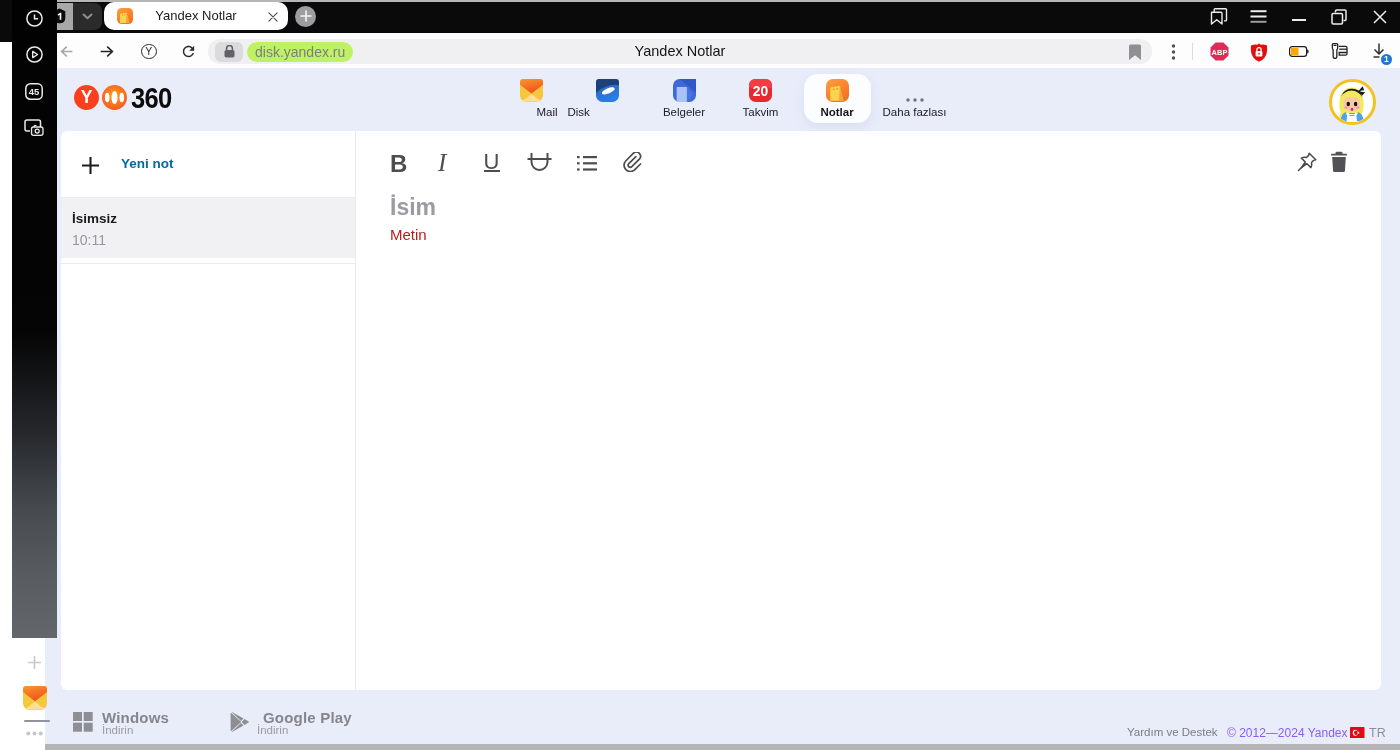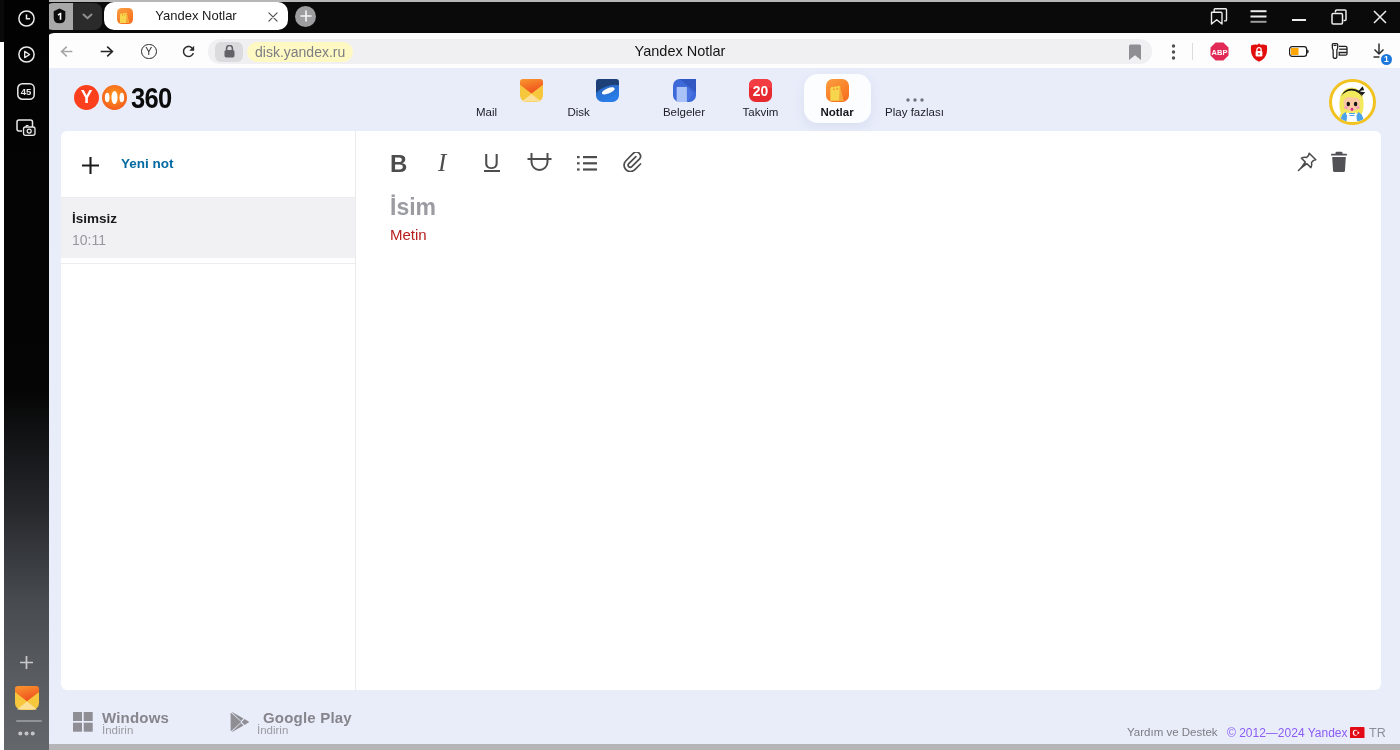--- a/index.html
+++ b/index.html
@@ -99,21 +99,21 @@
 <svg class="abs" style="left:180px;top:43px;" width="17" height="17" viewBox="0 0 24 24">
     <path d="M17.65 6.35C16.2 4.9 14.21 4 12 4c-4.42 0-7.99 3.58-8 8s3.58 8 8 8c3.73 0 6.84-2.55 7.73-6h-2.08c-.82 2.33-3.04 4-5.65 4-3.31 0-6-2.69-6-6s2.69-6 6-6c1.66 0 3.14.69 4.22 1.78L13 11h7V4l-2.35 2.35z" fill="#2a2a2a"></path>
   </svg>
 <div class="abs" style="left:208px;top:39px;width:944px;height:25px;background:#f0f0f2;border-radius:12px;"></div>
 <div class="abs" style="left:208px;top:39px;width:944px;height:25px;line-height:25px;text-align:center;font-size:14.5px;color:#141414;">Yandex Notlar</div>
 <div class="abs" style="left:215px;top:41.5px;width:28px;height:20px;background:#dbdbdd;border-radius:6px;"></div>
 <svg class="abs" style="left:223.5px;top:45px;" width="11" height="13" viewBox="0 0 11 13">
     <rect x="0.5" y="5" width="10" height="7.5" rx="1.8" fill="#626267"></rect>
     <path d="M2.6 5 V3.4 A2.9 2.9 0 0 1 8.4 3.4 V5" fill="none" stroke="#626267" stroke-width="1.6"></path>
   </svg>
-<div class="abs" style="left:247px;top:41.5px;height:20px;background:#fef9c3;border-radius:10px;padding:0 8px;line-height:20px;font-size:14px;color:#7d7d84;">disk.yandex.ru</div>
+<div class="abs" style="left:247px;top:41.5px;height:20px;background:#bef264;border-radius:10px;padding:0 8px;line-height:20px;font-size:14px;color:#7d7d84;">disk.yandex.ru</div>
 <svg class="abs" style="left:1128px;top:43.5px;" width="14" height="17" viewBox="0 0 14 17">
     <path d="M1 2 Q1 0.5 2.5 0.5 H11.5 Q13 0.5 13 2 V16 L7 11.3 L1 16 Z" fill="#8e8e93"></path>
   </svg>
 <svg class="abs" style="left:1171px;top:44px;" width="5" height="16" viewBox="0 0 5 16">
     <circle cx="2.5" cy="2" r="1.7" fill="#4f4f4f"></circle>
     <circle cx="2.5" cy="8" r="1.7" fill="#4f4f4f"></circle>
     <circle cx="2.5" cy="14" r="1.7" fill="#4f4f4f"></circle>
   </svg>
 <div class="abs" style="left:1192px;top:43px;width:1px;height:17px;background:#dcdcdd;"></div>
 <svg class="abs" style="left:1210px;top:42px;" width="19" height="19" viewBox="0 0 19 19">
@@ -153,21 +153,21 @@
     <ellipse cx="19.8" cy="12.5" rx="2.3" ry="4.7" fill="#fff"></ellipse>
   </svg>
 <div class="abs" style="left:131px;top:84.5px;font-size:29px;font-weight:bold;color:#0b0b0b;letter-spacing:-0.8px;transform:scaleX(0.88);transform-origin:0 0;line-height:26px;">360</div>
 
 <div class="abs" style="left:803.5px;top:74px;width:67px;height:48.5px;border-radius:14px;background:#fcfdff;box-shadow:0 4px 12px rgba(80,100,170,0.10);"></div>
 <svg class="abs" style="left:519.5px;top:78.5px;" width="23" height="23" viewBox="0 0 24 24">
     <rect width="24" height="24" rx="7" fill="#f6c63d"></rect>
     <path d="M2,23.4 L12,15.6 L22,23.4 Z" fill="#fce098"></path>
     <path d="M0,2.8 Q0,0 3,0 H21 Q24,0 24,2.8 V6 L12,15.2 L0,6 Z" fill="url(#gflap)"></path>
   </svg>
-<div class="abs" style="left:476px;top:105.5px;width:80px;font-size:11.5px;color:#21212a;">Mail</div>
+<div class="abs" style="left:507px;top:105.5px;width:80px;text-align:center;font-size:11.5px;color:#21212a;">Mail</div>
 <svg class="abs" style="left:596px;top:78.5px;" width="23" height="23" viewBox="0 0 24 24">
     <rect width="24" height="24" rx="7" fill="url(#gdisk)"></rect>
     <path d="M0,14.5 C3.5,11 8,8.5 13,7 C17,5.8 20.5,5.6 24,6.5 L24,3 Q24,0 21,0 L3,0 Q0,0 0,3 Z" fill="#1c4077"></path>
     <ellipse cx="12.8" cy="12.4" rx="7.1" ry="2.8" fill="#fff" transform="rotate(-22 12.8 12.4)"></ellipse>
   </svg>
 <div class="abs" style="left:567.5px;top:105.5px;width:80px;text-align:left;font-size:11.5px;color:#21212a;">Disk</div>
 <svg class="abs" style="left:672.5px;top:78.5px;" width="23" height="23" viewBox="0 0 24 24">
     <rect width="24" height="24" rx="7" fill="#3e6ad9"></rect>
     <path d="M24,0 V14 L7,0 Z" fill="#3157c2"></path>
     <path d="M14.5,8.3 L21,15 L15.5,24 H14.5 Z" fill="#4a74e2"></path>
@@ -190,21 +190,21 @@
     <circle cx="11.7" cy="10.2" r="0.9" fill="#f58a28"></circle>
     <circle cx="15.1" cy="9.5" r="0.9" fill="#f58a28"></circle>
     <path d="M14.3,8.4 L18.4,22.6 L13.6,22.6 Z" fill="#f5a33a"></path>
   </svg>
 <div class="abs" style="left:797px;top:105.5px;width:80px;text-align:center;font-size:11.5px;font-weight:bold;color:#16161d;">Notlar</div>
 <div class="abs" style="left:905.5px;top:87.5px;width:19px;text-align:center;"><svg width="18" height="4" viewBox="0 0 18 4">
       <circle cx="2" cy="2" r="1.7" fill="#71717a"></circle>
       <circle cx="9" cy="2" r="1.7" fill="#71717a"></circle>
       <circle cx="16" cy="2" r="1.7" fill="#71717a"></circle>
     </svg></div>
-<div class="abs" style="left:864.5px;top:105.5px;width:100px;text-align:center;font-size:11.5px;color:#21212a;">Play fazlası</div>
+<div class="abs" style="left:864.5px;top:105.5px;width:100px;text-align:center;font-size:11.5px;color:#21212a;">Daha fazlası</div>
 
 <div class="abs" style="left:1329px;top:78.5px;width:46.5px;height:46.5px;border-radius:50%;background:#fff;border:3.8px solid #f2c21f;overflow:hidden;">
 <svg width="39" height="39" viewBox="0 0 39 39">
   <path d="M10,34 Q6,26 8,16 Q10,6 19.5,5.5 Q29,6 31,16 Q33,26 29,34 Q24,30 19.5,31 Q15,30 10,34 Z" fill="#f2e95c"></path>
   <path d="M9,15 Q12,9 19.5,8.5 Q27,9 30,15 Q30,12 28,10 L29.5,8 L26.5,8.5 Q23,6.5 19.5,6.8 Q14,7 11,11 Z" fill="#191919"></path>
   <path d="M26.8,8.8 L30.6,4.2 L32.2,8.2 Z" fill="#191919"></path>
       <path d="M27.2,9.4 L33.2,10.2 L30.2,13.4 Z" fill="#191919"></path>
   <ellipse cx="19.8" cy="20.5" rx="8.3" ry="9" fill="#fbc9a2"></ellipse>
   <path d="M11.5,18 Q11,11 19.5,10.5 Q28,11 28.5,18 Q24,14.5 21,15.5 Q14,13.5 11.5,18 Z" fill="#f2e95c"></path>
   <ellipse cx="16.3" cy="22" rx="1.7" ry="2.3" fill="#141414"></ellipse>
@@ -289,21 +289,21 @@
 <svg class="abs" style="left:1350px;top:726.5px;" width="14.5" height="11.5" viewBox="0 0 17 11.5" preserveAspectRatio="none">
     <rect width="17" height="11.5" rx="1" fill="#e30a17"></rect>
     <circle cx="6.2" cy="5.75" r="2.9" fill="#fff"></circle>
     <circle cx="7" cy="5.75" r="2.3" fill="#e30a17"></circle>
     <path d="M9.4 4.1 L10 5.3 L11.3 5.1 L10.4 6 L11 7.2 L9.9 6.6 L9 7.5 L9.2 6.2 L8.1 5.6 L9.3 5.4 Z" fill="#fff"></path>
   </svg>
 <div class="abs" style="left:1369px;top:725.5px;font-size:12.5px;color:#8b8f9b;">TR</div>
 
 <div class="abs" style="left:45px;top:744px;width:1355px;height:6px;background:#b5b5b7;"></div>
 
-<div class="abs" id="sidebar" style="left:4px;top:0;width:45px;height:750px;background:linear-gradient(180deg,#020202 0%,#050505 52%,#26282c 68%,#474b50 80%,#585c61 90%,#63676c 100%);">
+<div class="abs" id="sidebar" style="left:12px;top:0;width:45px;height:638px;background:linear-gradient(180deg,#020202 0%,#050505 52%,#26282c 68%,#474b50 80%,#585c61 90%,#63676c 100%);">
   <svg class="abs" style="left:13.5px;top:9.5px;" width="17" height="17" viewBox="0 0 17 17">
       <circle cx="8.5" cy="8.5" r="7.6" fill="none" stroke="#e9e9e9" stroke-width="1.5"></circle>
       <path d="M8.5 4.5 V8.8 H12" fill="none" stroke="#e9e9e9" stroke-width="1.5"></path>
     </svg>
   <svg class="abs" style="left:13.5px;top:46px;" width="17" height="17" viewBox="0 0 17 17">
       <circle cx="8.5" cy="8.5" r="7.6" fill="none" stroke="#e9e9e9" stroke-width="1.5"></circle>
       <path d="M6.7 5.4 L11.6 8.5 L6.7 11.6 Z" fill="none" stroke="#e9e9e9" stroke-width="1.4" stroke-linejoin="round"></path>
     </svg>
   <svg class="abs" style="left:13px;top:82.5px;" width="18" height="17" viewBox="0 0 18 17">
       <rect x="0.8" y="0.8" width="16.4" height="15.4" rx="4.5" fill="none" stroke="#e9e9e9" stroke-width="1.5"></rect>

